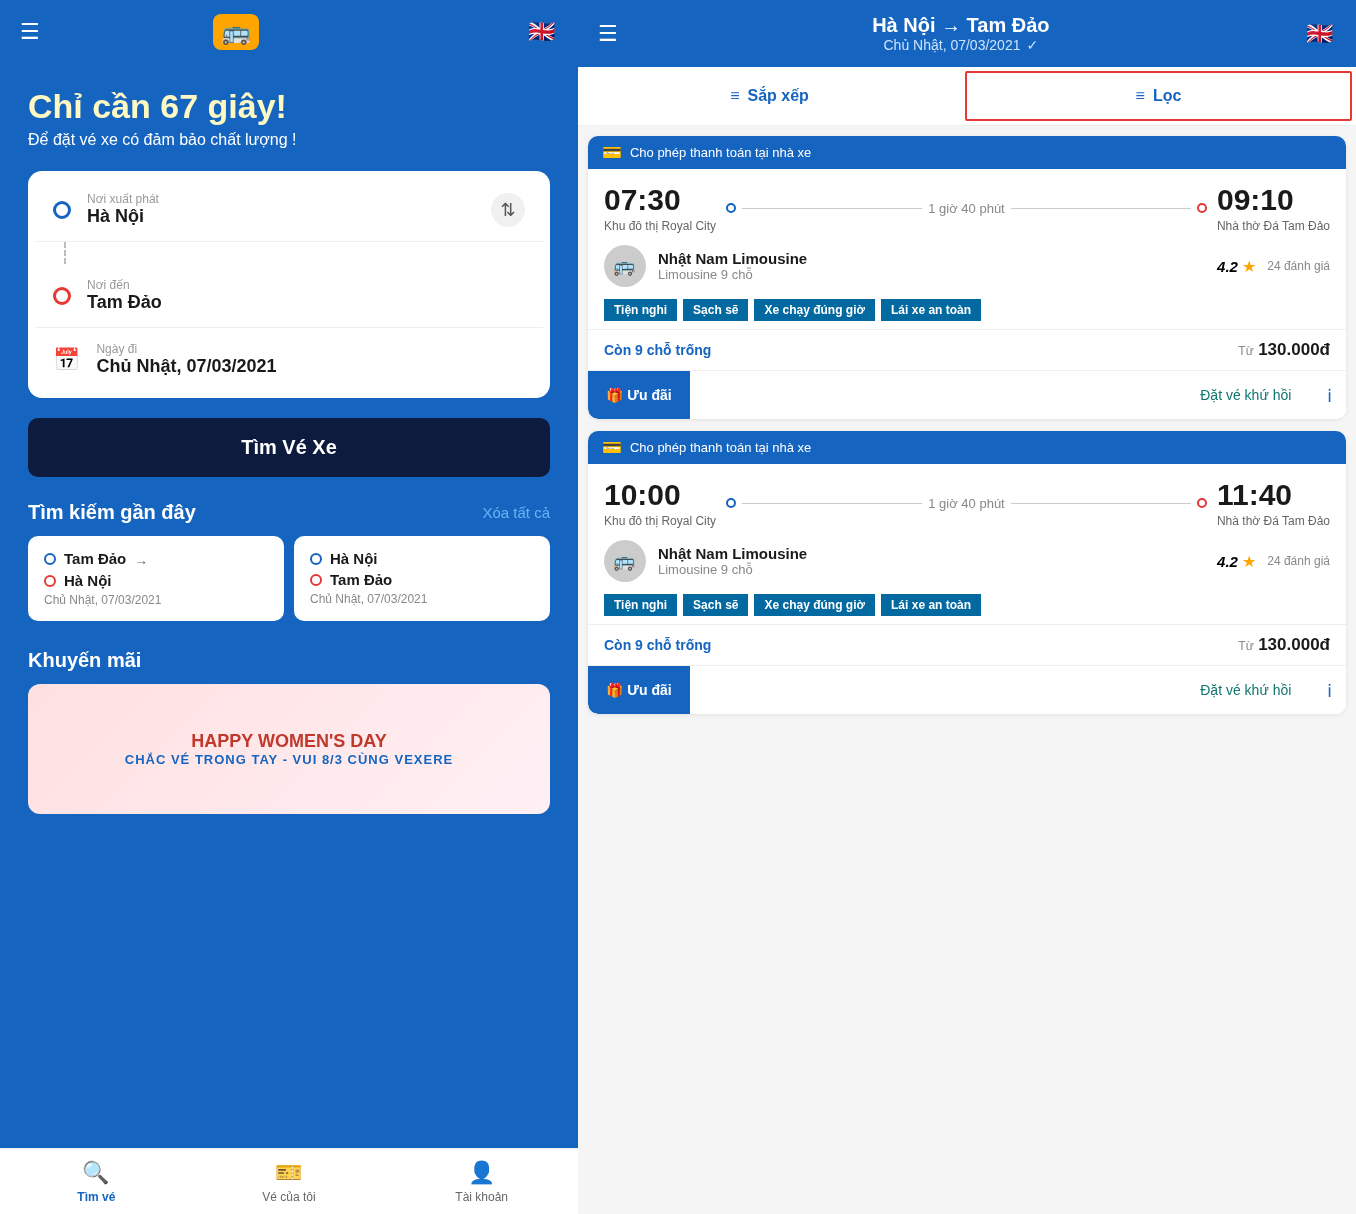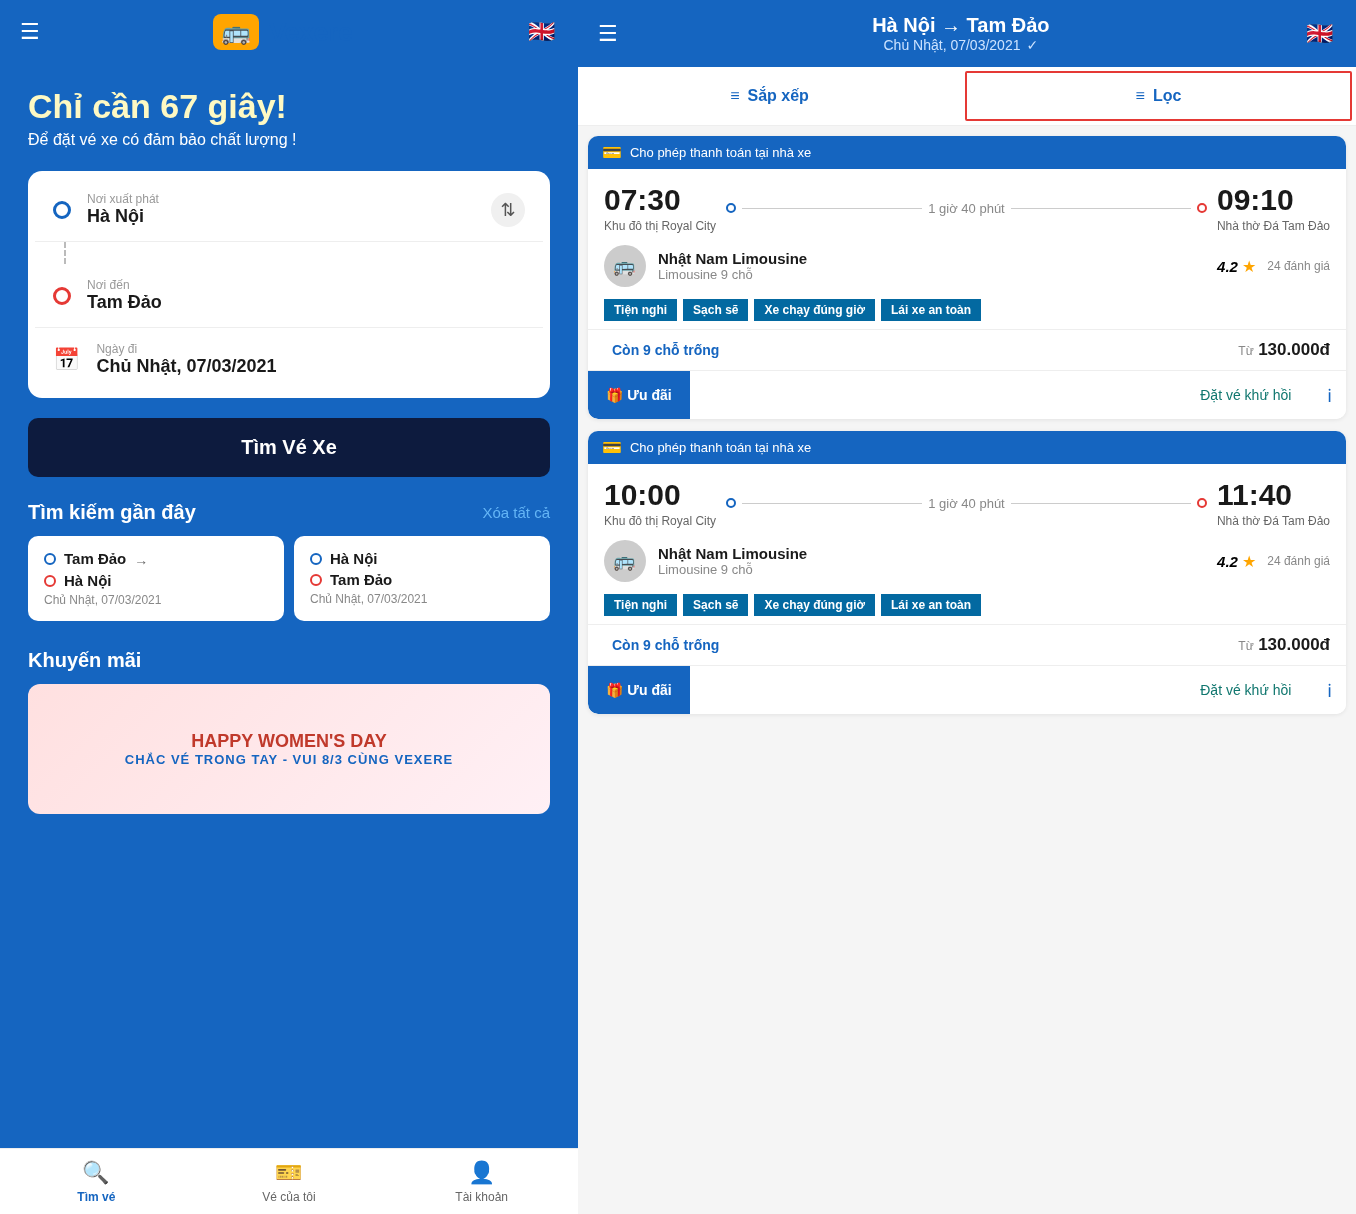--- a/index.html
+++ b/index.html
@@ -275,21 +275,21 @@
       font-weight: 600;
     }
 
     .trip-footer {
       display: flex;
       align-items: center;
       justify-content: space-between;
       padding: 10px 16px;
       border-top: 1px solid #eee;
     }
-    .seats-left { color: #1565C0; font-size: 14px; font-weight: 700; margin-left: 8px; }
+    .seats-left { color: #1565C0; font-size: 14px; font-weight: 700; }
     .price-block { text-align: right; }
     .price-from { color: #888; font-size: 12px; }
     .price-value { color: #1a1a1a; font-size: 17px; font-weight: 900; }
 
     .trip-actions {
       display: flex;
       border-top: 1px solid #eee;
     }
     .action-btn-promo {
       background: #1565C0;

